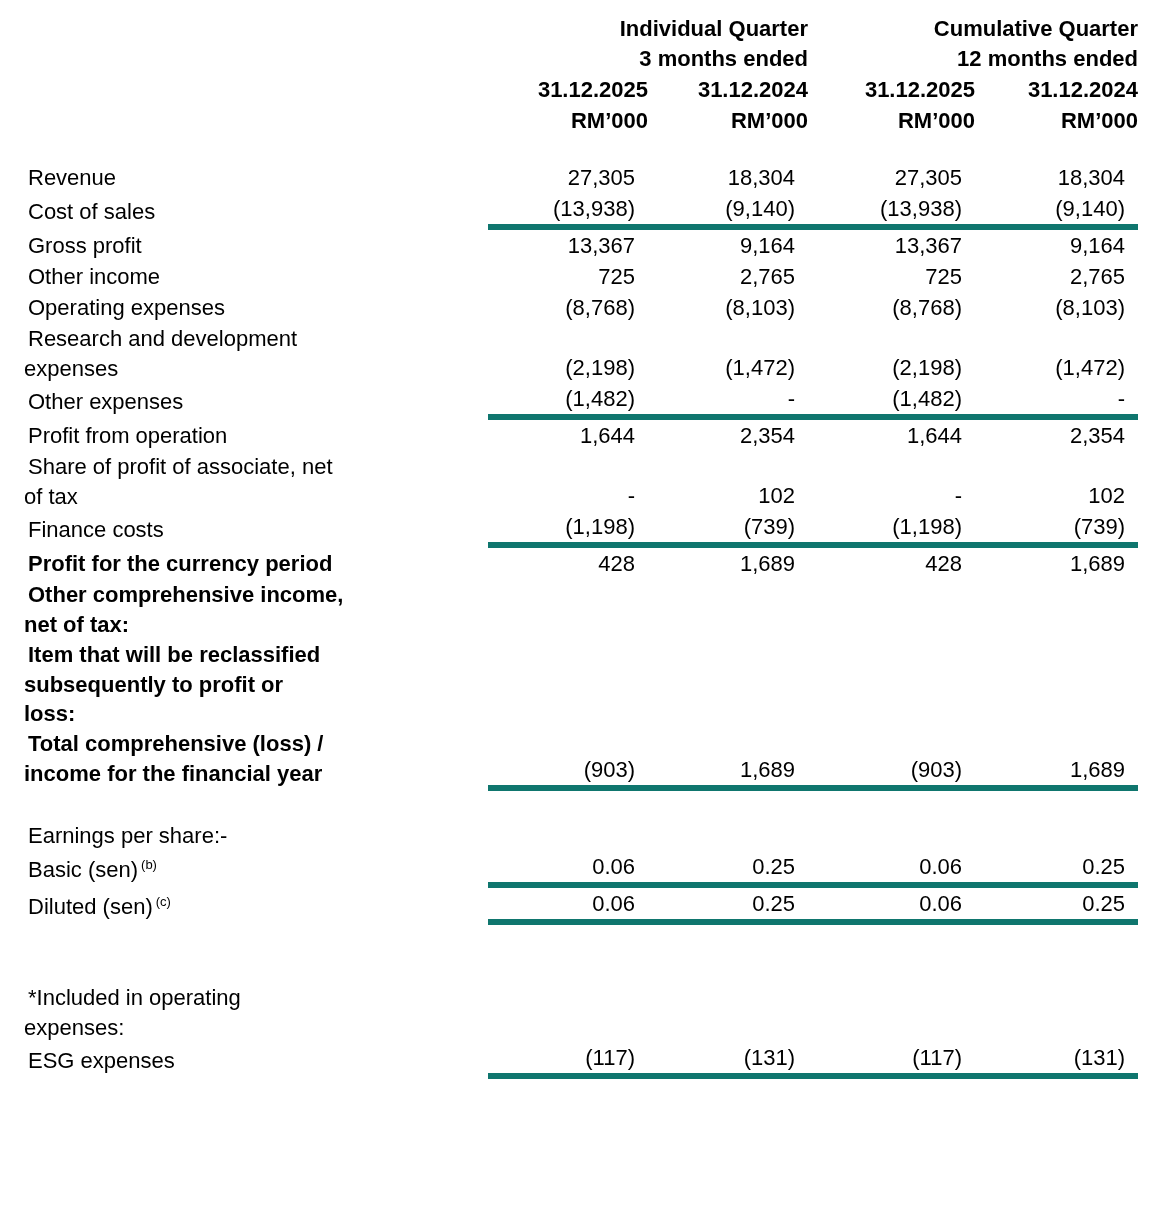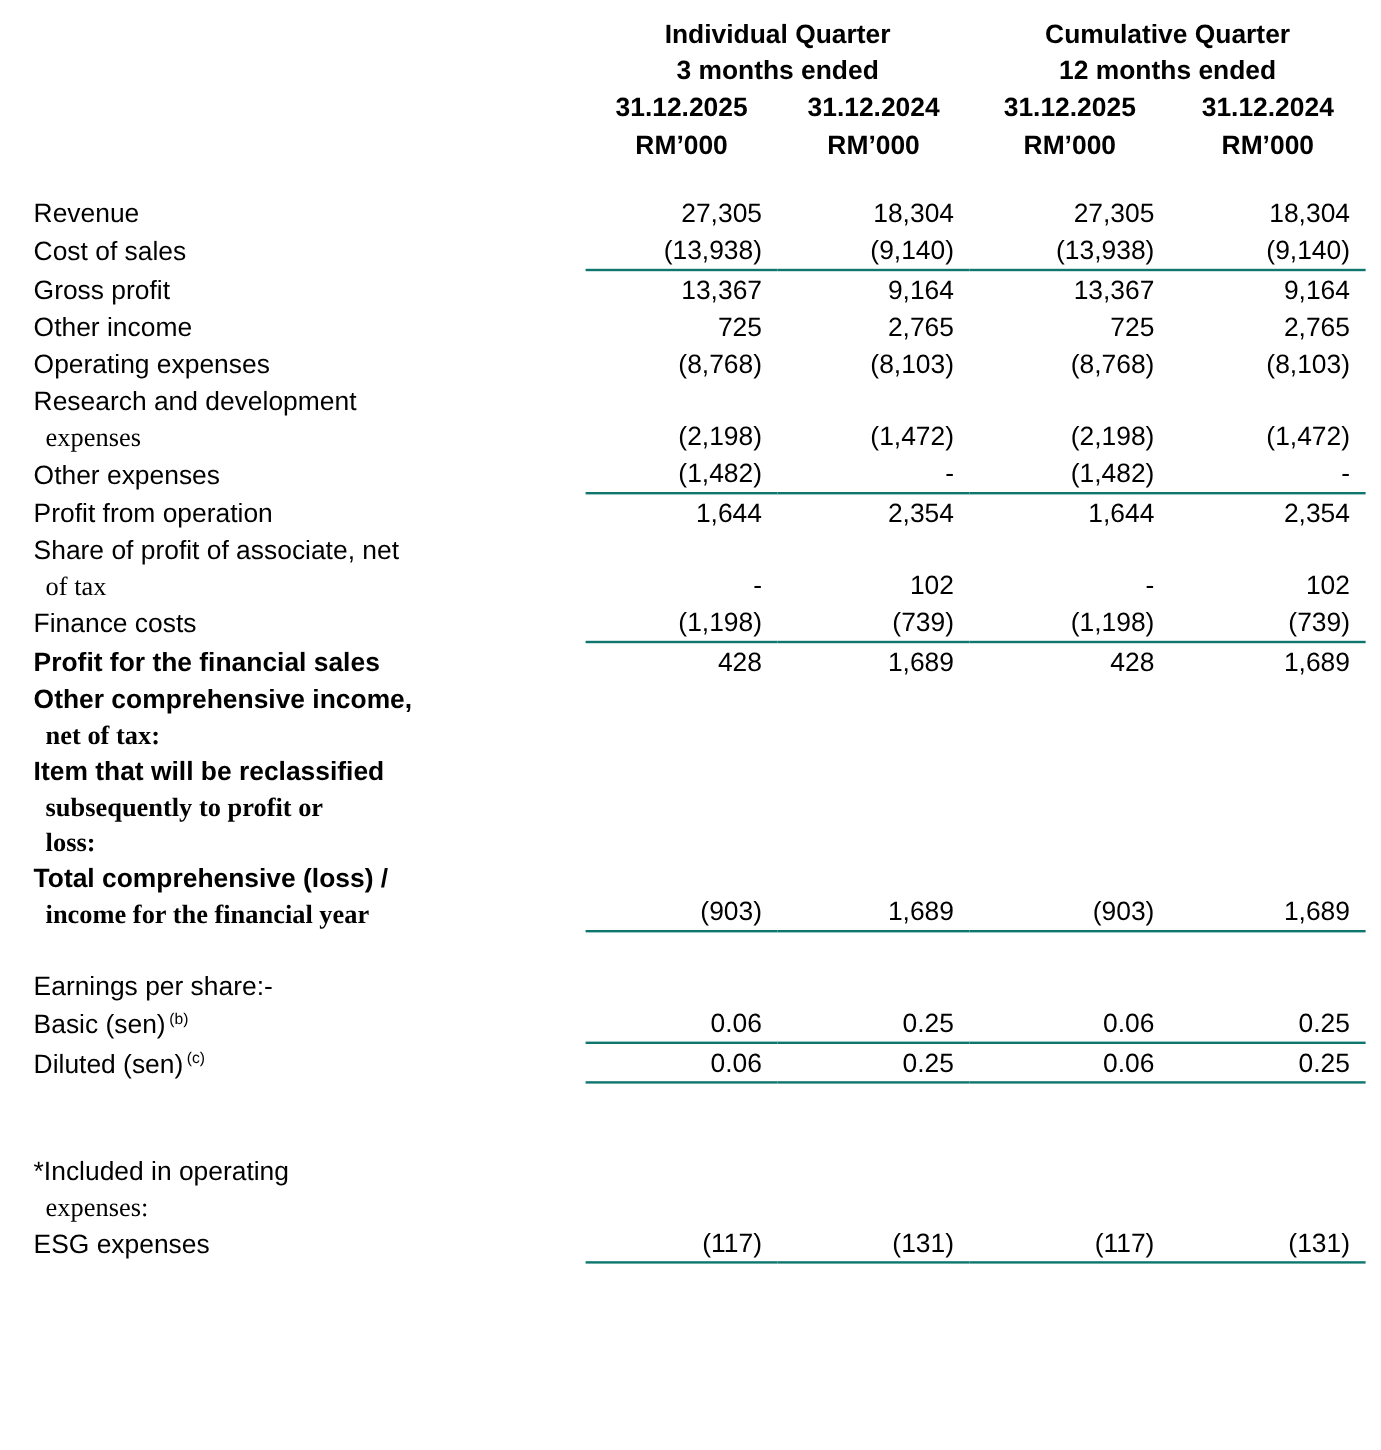--- a/index.html
+++ b/index.html
@@ -23,44 +23,43 @@
     padding: 0;
     vertical-align: bottom;
     font-size: 22px;
     color: #000000;
   }
   
   tr.hrow1 td, tr.hrow2 td { height: 30px; }
   tr.hrow3 td, tr.hrow4 td { height: 31px; }
   td.group-head, td.date-head, td.unit-head {
     font-weight: bold;
-    text-align: center;
+    text-align: right;
     white-space: nowrap;
   }
   tr.head-gap td { height: 28px; }
   
   td.label { }
   td.label .l {
     line-height: 31px;
     padding-left: 28px;
     white-space: nowrap;
   }
   td.label .l.cont {
     line-height: 29px;
-    padding-left: 38px;
-    font-family: Liberation Serif, serif;
+    padding-left: 24px;
   }
   td.num {
     text-align: right;
     padding-right: 13px;
     line-height: 31px;
     white-space: nowrap;
   }
   tr.rule td.num {
-    border-bottom: 2px solid #0f766e;
+    border-bottom: 6px solid #0f766e;
   }
   tr.bold td.label .l {
     font-weight: bold;
   }
   sup.fn {
     font-size: 13px;
     vertical-align: super;
     line-height: 0;
     margin-left: 3px;
     font-weight: normal;
@@ -194,21 +193,21 @@
         <td class="label">
           <div class="l">Finance costs</div>
         </td>
         <td class="num">(1,198)</td>
         <td class="num">(739)</td>
         <td class="num">(1,198)</td>
         <td class="num">(739)</td>
       </tr>
       <tr class="bold">
         <td class="label">
-          <div class="l">Profit for the financial sales</div>
+          <div class="l">Profit for the currency period</div>
         </td>
         <td class="num">428</td>
         <td class="num">1,689</td>
         <td class="num">428</td>
         <td class="num">1,689</td>
       </tr>
       <tr class="bold">
         <td class="label">
           <div class="l">Other comprehensive income,</div>
           <div class="l cont">net of tax:</div>

